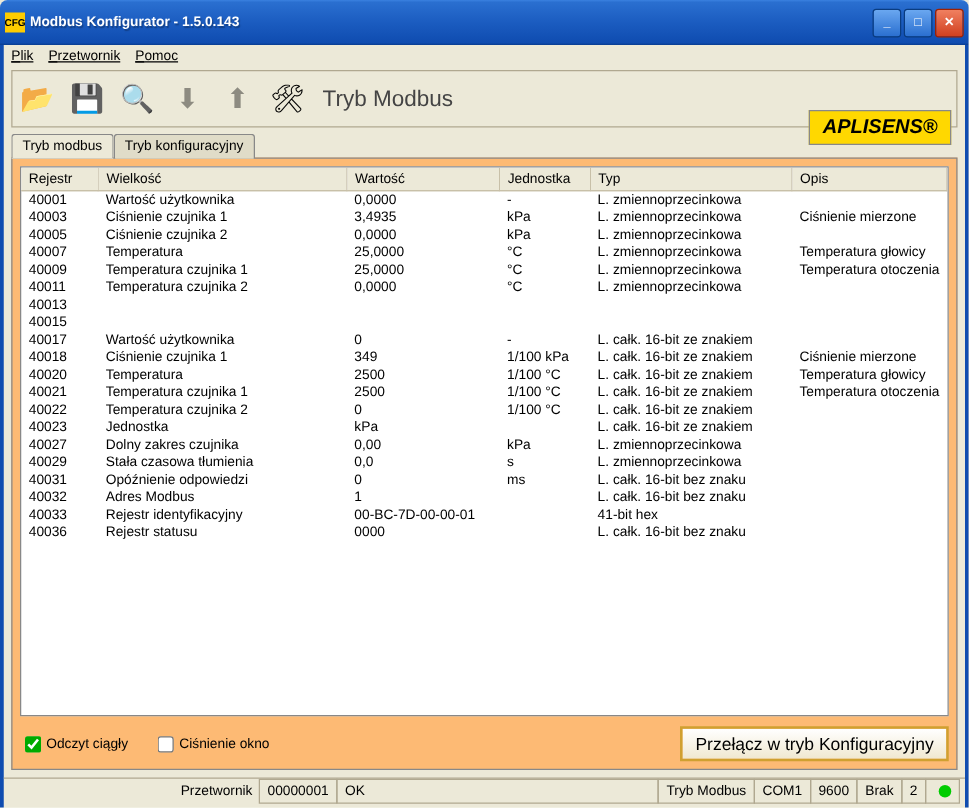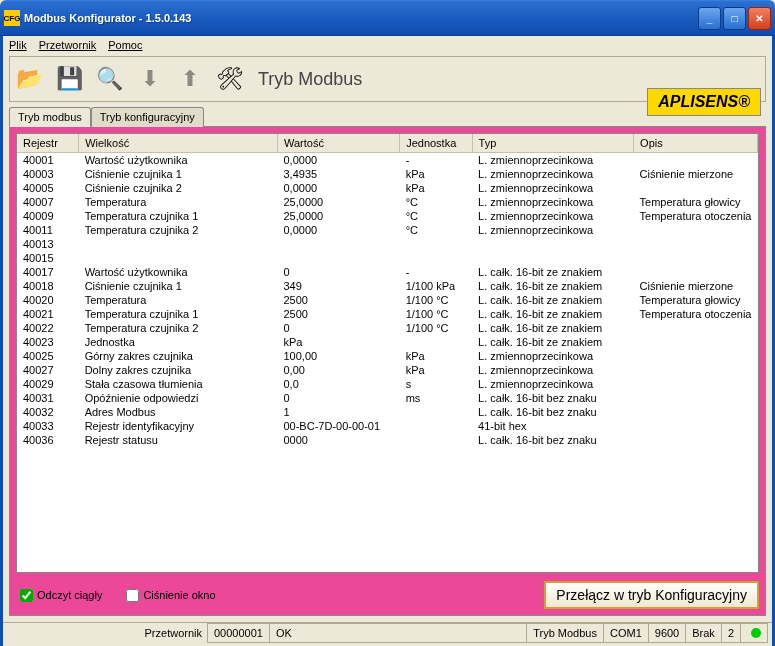--- a/index.html
+++ b/index.html
@@ -108,21 +108,21 @@
     background: #ece9d8;
     z-index: 2;
     border-bottom: 1px solid #ece9d8;
   }
   .tab.inactive {
     background: #e0dcc8;
   }
   .panel {
     margin: 0 6px 6px 6px;
     border: 1px solid #888;
-    background: #ec4899;
+    background: #fdba74;
     padding: 6px;
   }
   .grid-wrap {
     border: 1px solid #888;
     background: #fff;
     height: 438px;
     overflow: auto;
   }
   table {
     width: 100%;
@@ -341,28 +341,20 @@
             </tr>
             <tr>
               <td>40023</td>
               <td>Jednostka</td>
               <td>kPa</td>
               <td></td>
               <td>L. całk. 16-bit ze znakiem</td>
               <td></td>
             </tr>
             <tr>
-              <td>40025</td>
-              <td>Górny zakres czujnika</td>
-              <td>100,00</td>
-              <td>kPa</td>
-              <td>L. zmiennoprzecinkowa</td>
-              <td></td>
-            </tr>
-            <tr>
               <td>40027</td>
               <td>Dolny zakres czujnika</td>
               <td>0,00</td>
               <td>kPa</td>
               <td>L. zmiennoprzecinkowa</td>
               <td></td>
             </tr>
             <tr>
               <td>40029</td>
               <td>Stała czasowa tłumienia</td>

